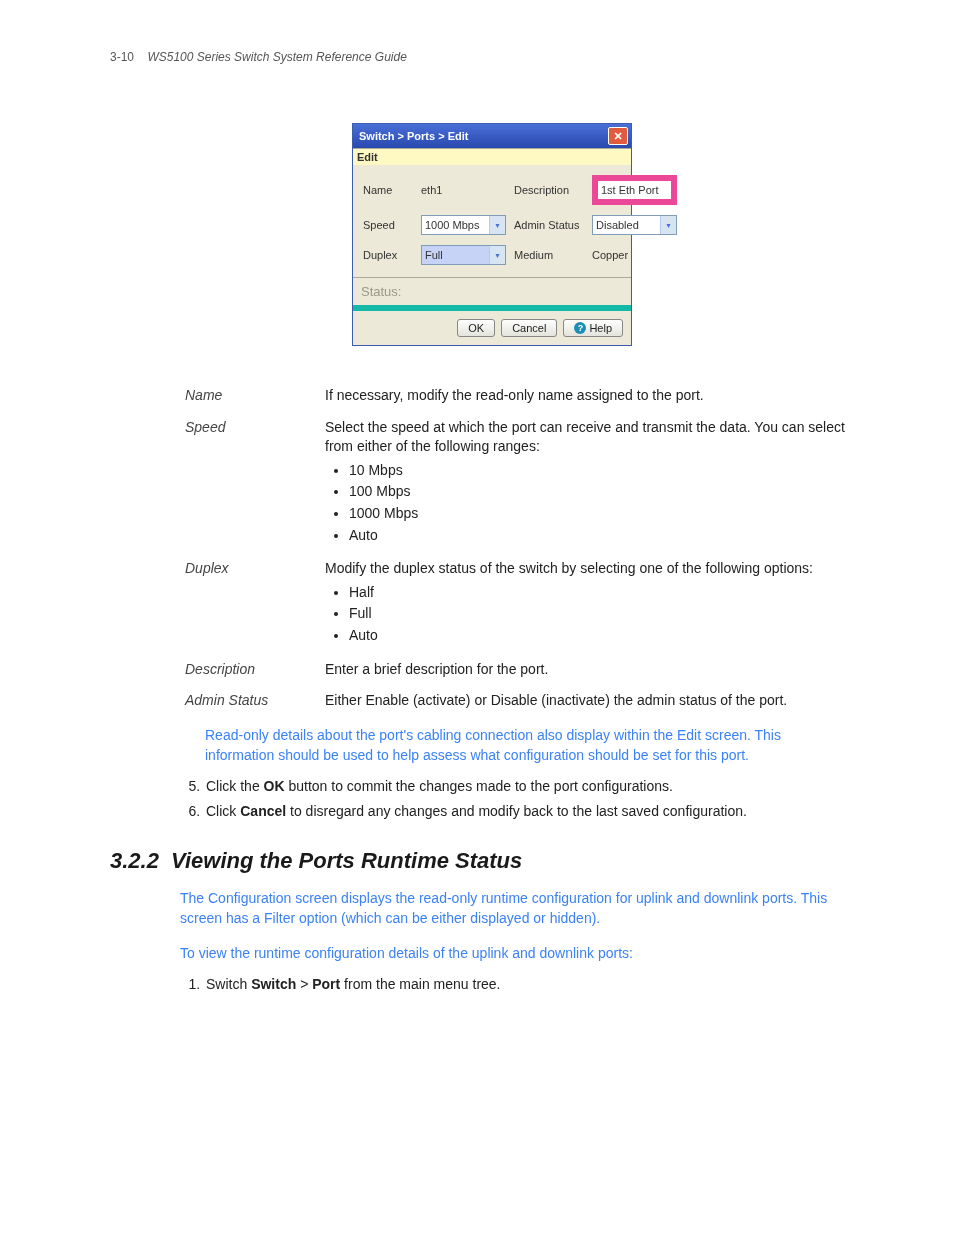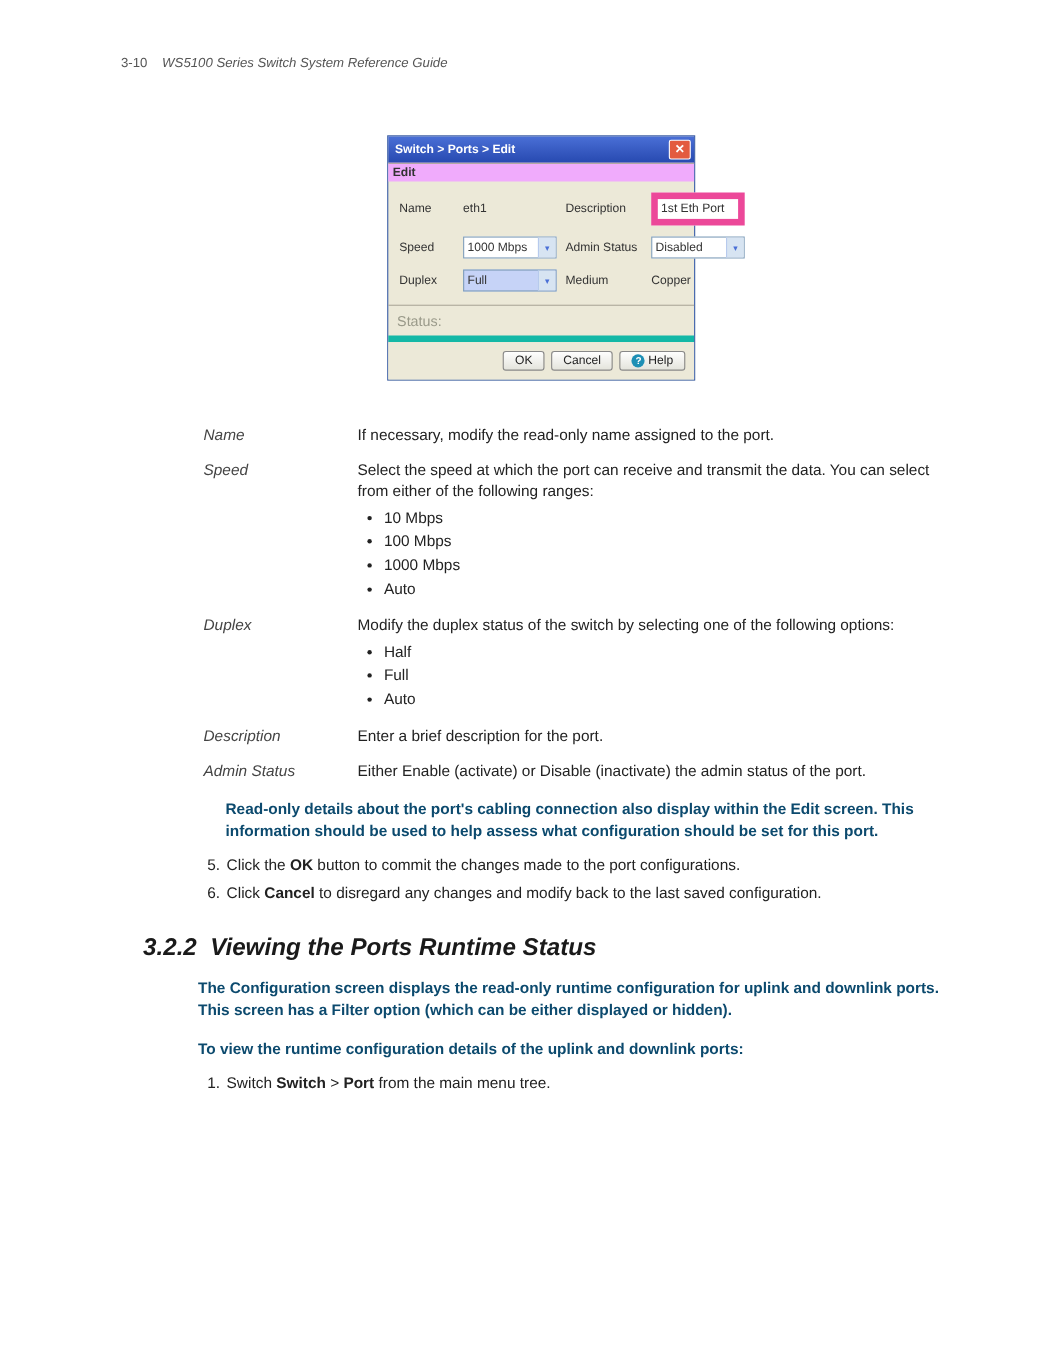--- a/index.html
+++ b/index.html
@@ -56,21 +56,21 @@
     color: #fff;
     font-weight: bold;
     font-size: 11px;
     line-height: 1;
   }
   .dlg-sub {
     border: 1px solid #aca899;
     border-width: 1px 0 0 0;
     padding: 2px 4px;
     font-weight: bold;
-    background: #f0abfc;
+    background: #fef9c3;
     font-size: 11px;
   }
   .dlg-body {
     padding: 10px 10px 12px;
     border-bottom: 1px solid #aca899;
   }
   .form-grid {
     display: grid;
     grid-template-columns: 50px 85px 70px 85px;
     gap: 10px 8px;
@@ -175,22 +175,21 @@
     padding-left: 24px;
   }
   .def-body li {
     margin: 2px 0;
   }
 
   
   .para {
     font-size: 14px;
     line-height: 1.45;
-    color: #0c4a6e;
-    font-weight: bold;
+    color: #3b82f6;
   }
   .indent1 { margin-left: 95px; margin-right: 20px; margin-bottom: 10px; }
   .indent0 { margin-left: 70px; margin-right: 20px; margin-bottom: 10px; }
   ol.steps {
     font-size: 14px;
     line-height: 1.6;
     color: #222;
     margin: 4px 0 16px 72px;
     padding-left: 22px;
   }
@@ -198,21 +197,21 @@
   .bold { font-weight: bold; }
 
   h2.section {
     font-family: Arial, sans-serif;
     font-style: italic;
     font-weight: bold;
     font-size: 22px;
     color: #1a1a1a;
     margin: 26px 0 10px 0;
   }
-  .secnum { font-style: italic; margin-right: 6px; margin-left: 20px; }
+  .secnum { font-style: italic; margin-right: 6px; }
 </style>
 </head>
 <body>
 
 <div class="page">
   <div class="page-header">
     <span class="page-num">3-10</span>
     &nbsp;&nbsp;
     <span>WS5100 Series Switch System Reference Guide</span>
   </div>

